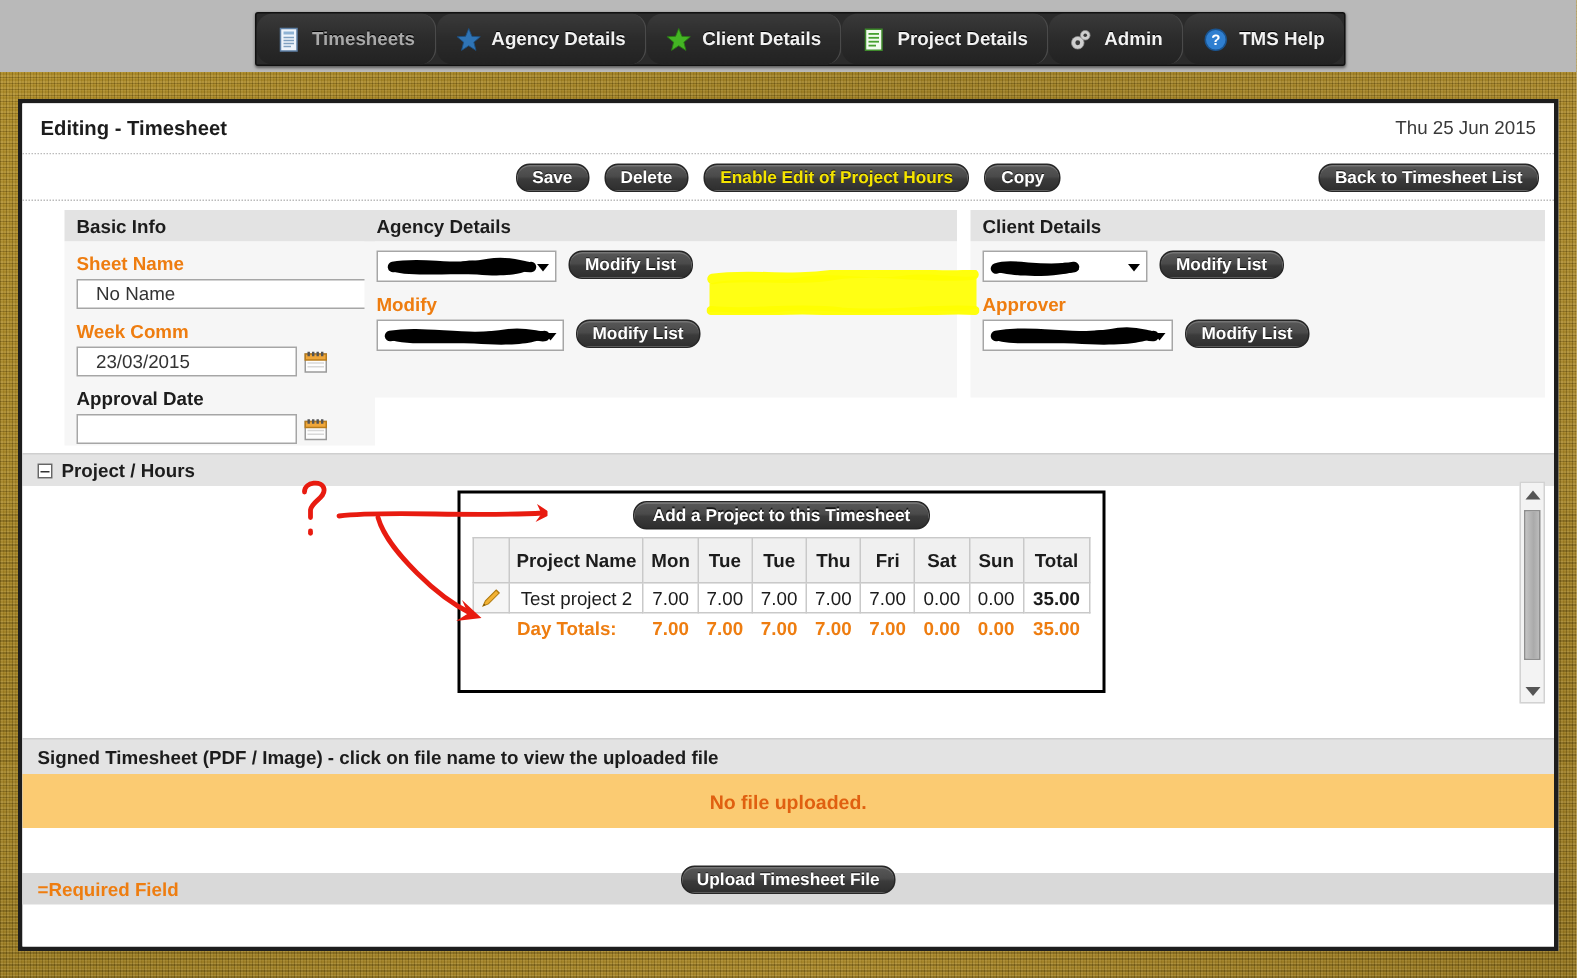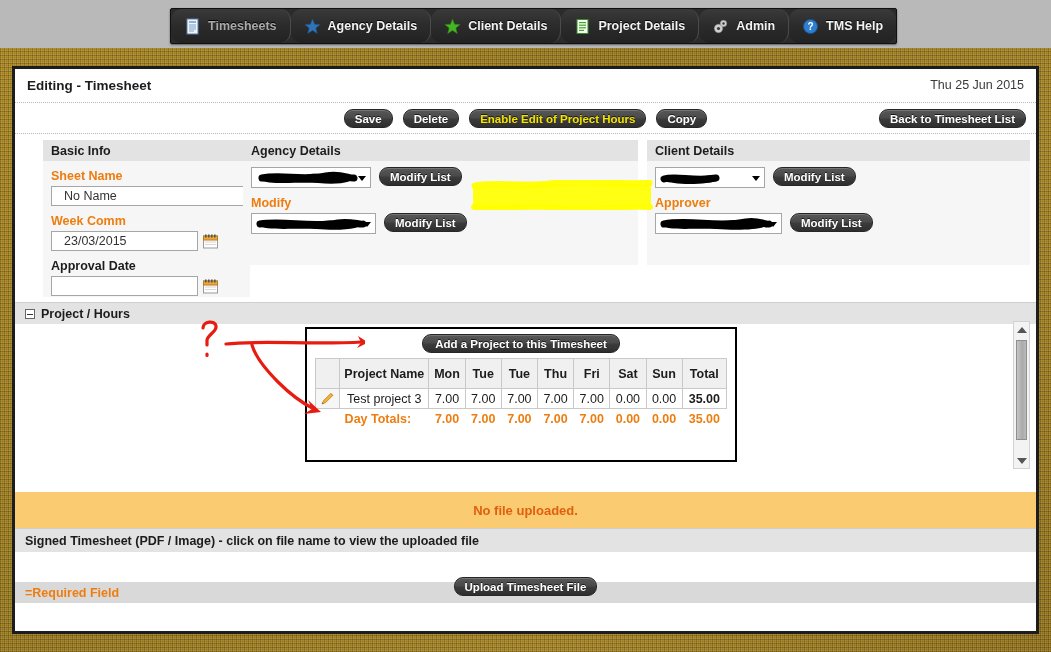--- a/index.html
+++ b/index.html
@@ -534,21 +534,21 @@
           <tr>
             <td class="c-edit">
               <span class="pencil">
                 <svg viewBox="0 0 15 15" width="15" height="15">
                   <path d="M2,13 L3.6,9.6 L10.8,2.4 L12.8,4.4 L5.6,11.6 Z" fill="#f3b233" stroke="#b07b10" stroke-width=".7"></path>
                   <path d="M10.8,2.4 L12.8,4.4" stroke="#b07b10" stroke-width=".7"></path>
                   <path d="M2,13 L3.6,12.3 L2.8,11.5 Z" fill="#6b4a06"></path>
                 </svg>
               </span>
             </td>
-            <td class="c-proj">Test project 3</td>
+            <td class="c-proj">Test project 2</td>
             <td>7.00</td>
             <td>7.00</td>
             <td>7.00</td>
             <td>7.00</td>
             <td>7.00</td>
             <td>0.00</td>
             <td>0.00</td>
             <td class="c-tot">35.00</td>
           </tr>
           <tr class="daytot">
@@ -572,21 +572,21 @@
             <span class="sb-tri u"></span>
           </div>
       <div id="sb-thumb"></div>
       <div class="sb-arrow down">
             <span class="sb-tri d"></span>
           </div>
     </div>
 
   </div>
 
+  <div id="signed-head">Signed Timesheet (PDF / Image) - click on file name to view the uploaded file</div>
   <div id="nofile">No file uploaded.</div>
-  <div id="signed-head">Signed Timesheet (PDF / Image) - click on file name to view the uploaded file</div>
   <div id="upload-row">
     <button class="btn" id="btn-upload">Upload Timesheet File</button>
   </div>
   <div id="reqfoot">=Required Field</div>
 
 </div>
 </div>
 
 </body></html>

